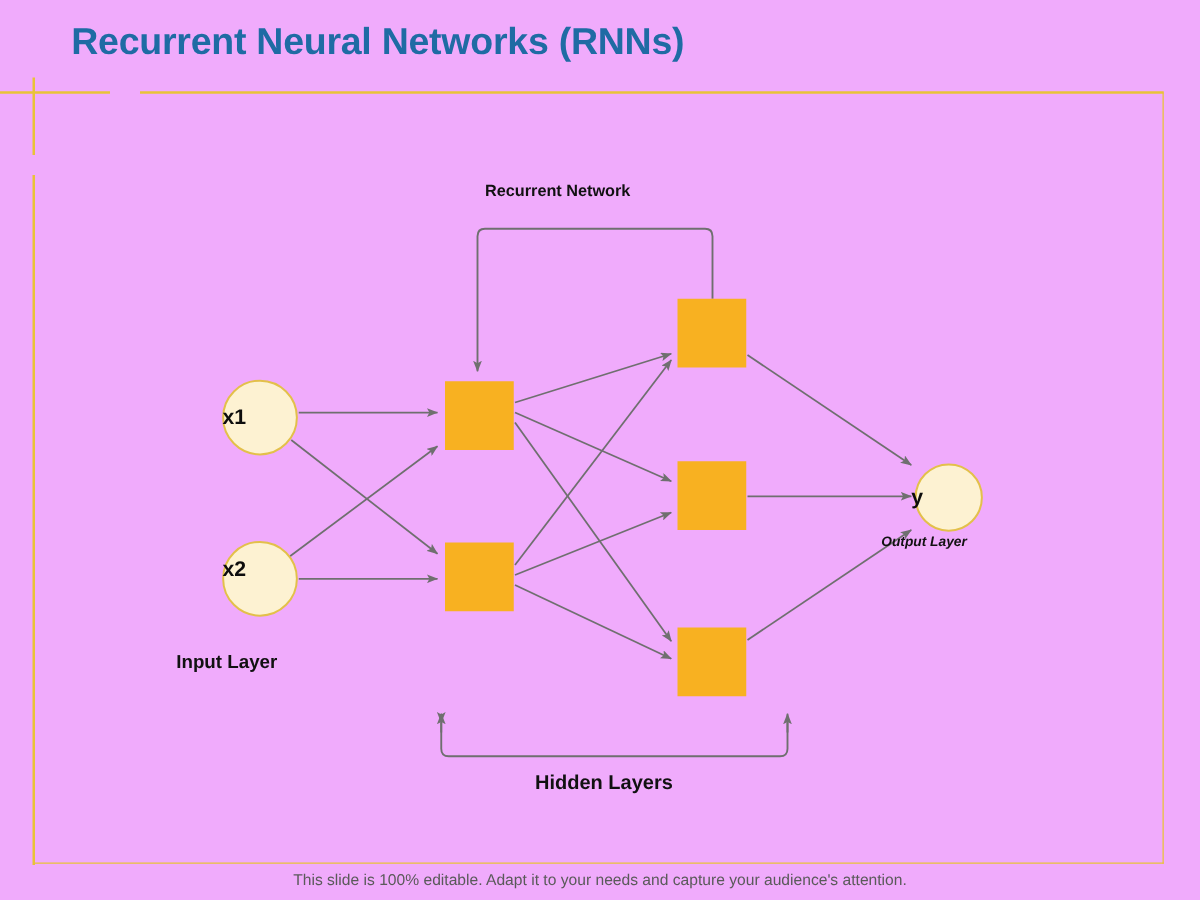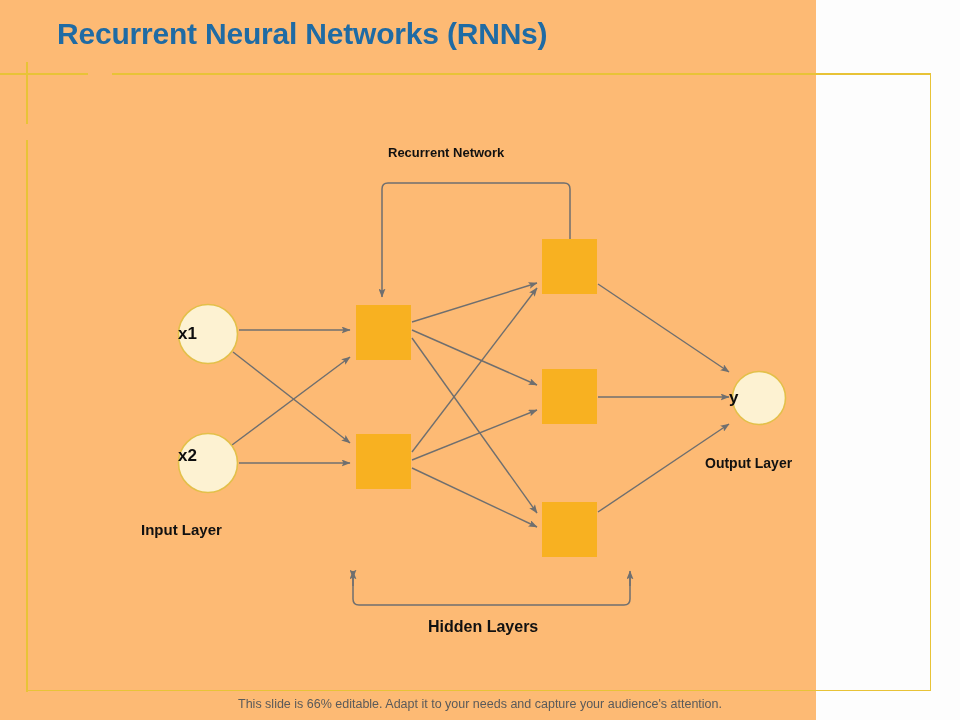--- a/index.html
+++ b/index.html
@@ -10,24 +10,23 @@
     width: 960px;
     height: 720px;
     background: #fdfdfd;
     font-family: "Liberation Sans", sans-serif;
     overflow: hidden;
     position: relative;
   }
   #slide {
     position: absolute;
     left: 0; top: 0;
-    width: 780px;
+    width: 960px;
     height: 720px;
-    background: #fdba74;
-    padding-left: 36px;
+    background: #f0abfc;
   }
   
   #slide-title {
     position: absolute;
     left: 57px;
     top: 17px;
     font-size: 30px;
     font-weight: bold;
     color: #1f6ba4;
     letter-spacing: -0.2px;
@@ -86,22 +85,23 @@
     font-size: 13px;
   }
   #label-input {
     left: 141px;
     top: 521px;
     font-size: 15px;
     text-align: center;
   }
   #label-output {
     left: 705px;
-    top: 455px;
-    font-size: 14px;
+    top: 428px;
+    font-size: 11px;
+    font-style: italic;
   }
   #label-hidden {
     left: 428px;
     top: 618px;
     font-size: 16px;
   }
   .node-text {
     position: absolute;
     font-family: "Liberation Sans", sans-serif;
     font-weight: bold;
@@ -194,15 +194,15 @@
 
   <div class="node-text" style="left:178px; top:324px; width:60px;">x1</div>
   <div class="node-text" style="left:178px; top:446px; width:60px;">x2</div>
   <div class="node-text" style="left:729px; top:388px; width:60px;">y</div>
 
   <div class="diagram-label" id="label-recurrent">Recurrent Network</div>
   <div class="diagram-label" id="label-input">Input Layer</div>
   <div class="diagram-label" id="label-output">Output Layer</div>
   <div class="diagram-label" id="label-hidden">Hidden Layers</div>
 
-  <div id="footer-note">This slide is 66% editable. Adapt it to your needs and capture your audience's attention.</div>
+  <div id="footer-note">This slide is 100% editable. Adapt it to your needs and capture your audience's attention.</div>
 
 </div>
 
 </body></html>

